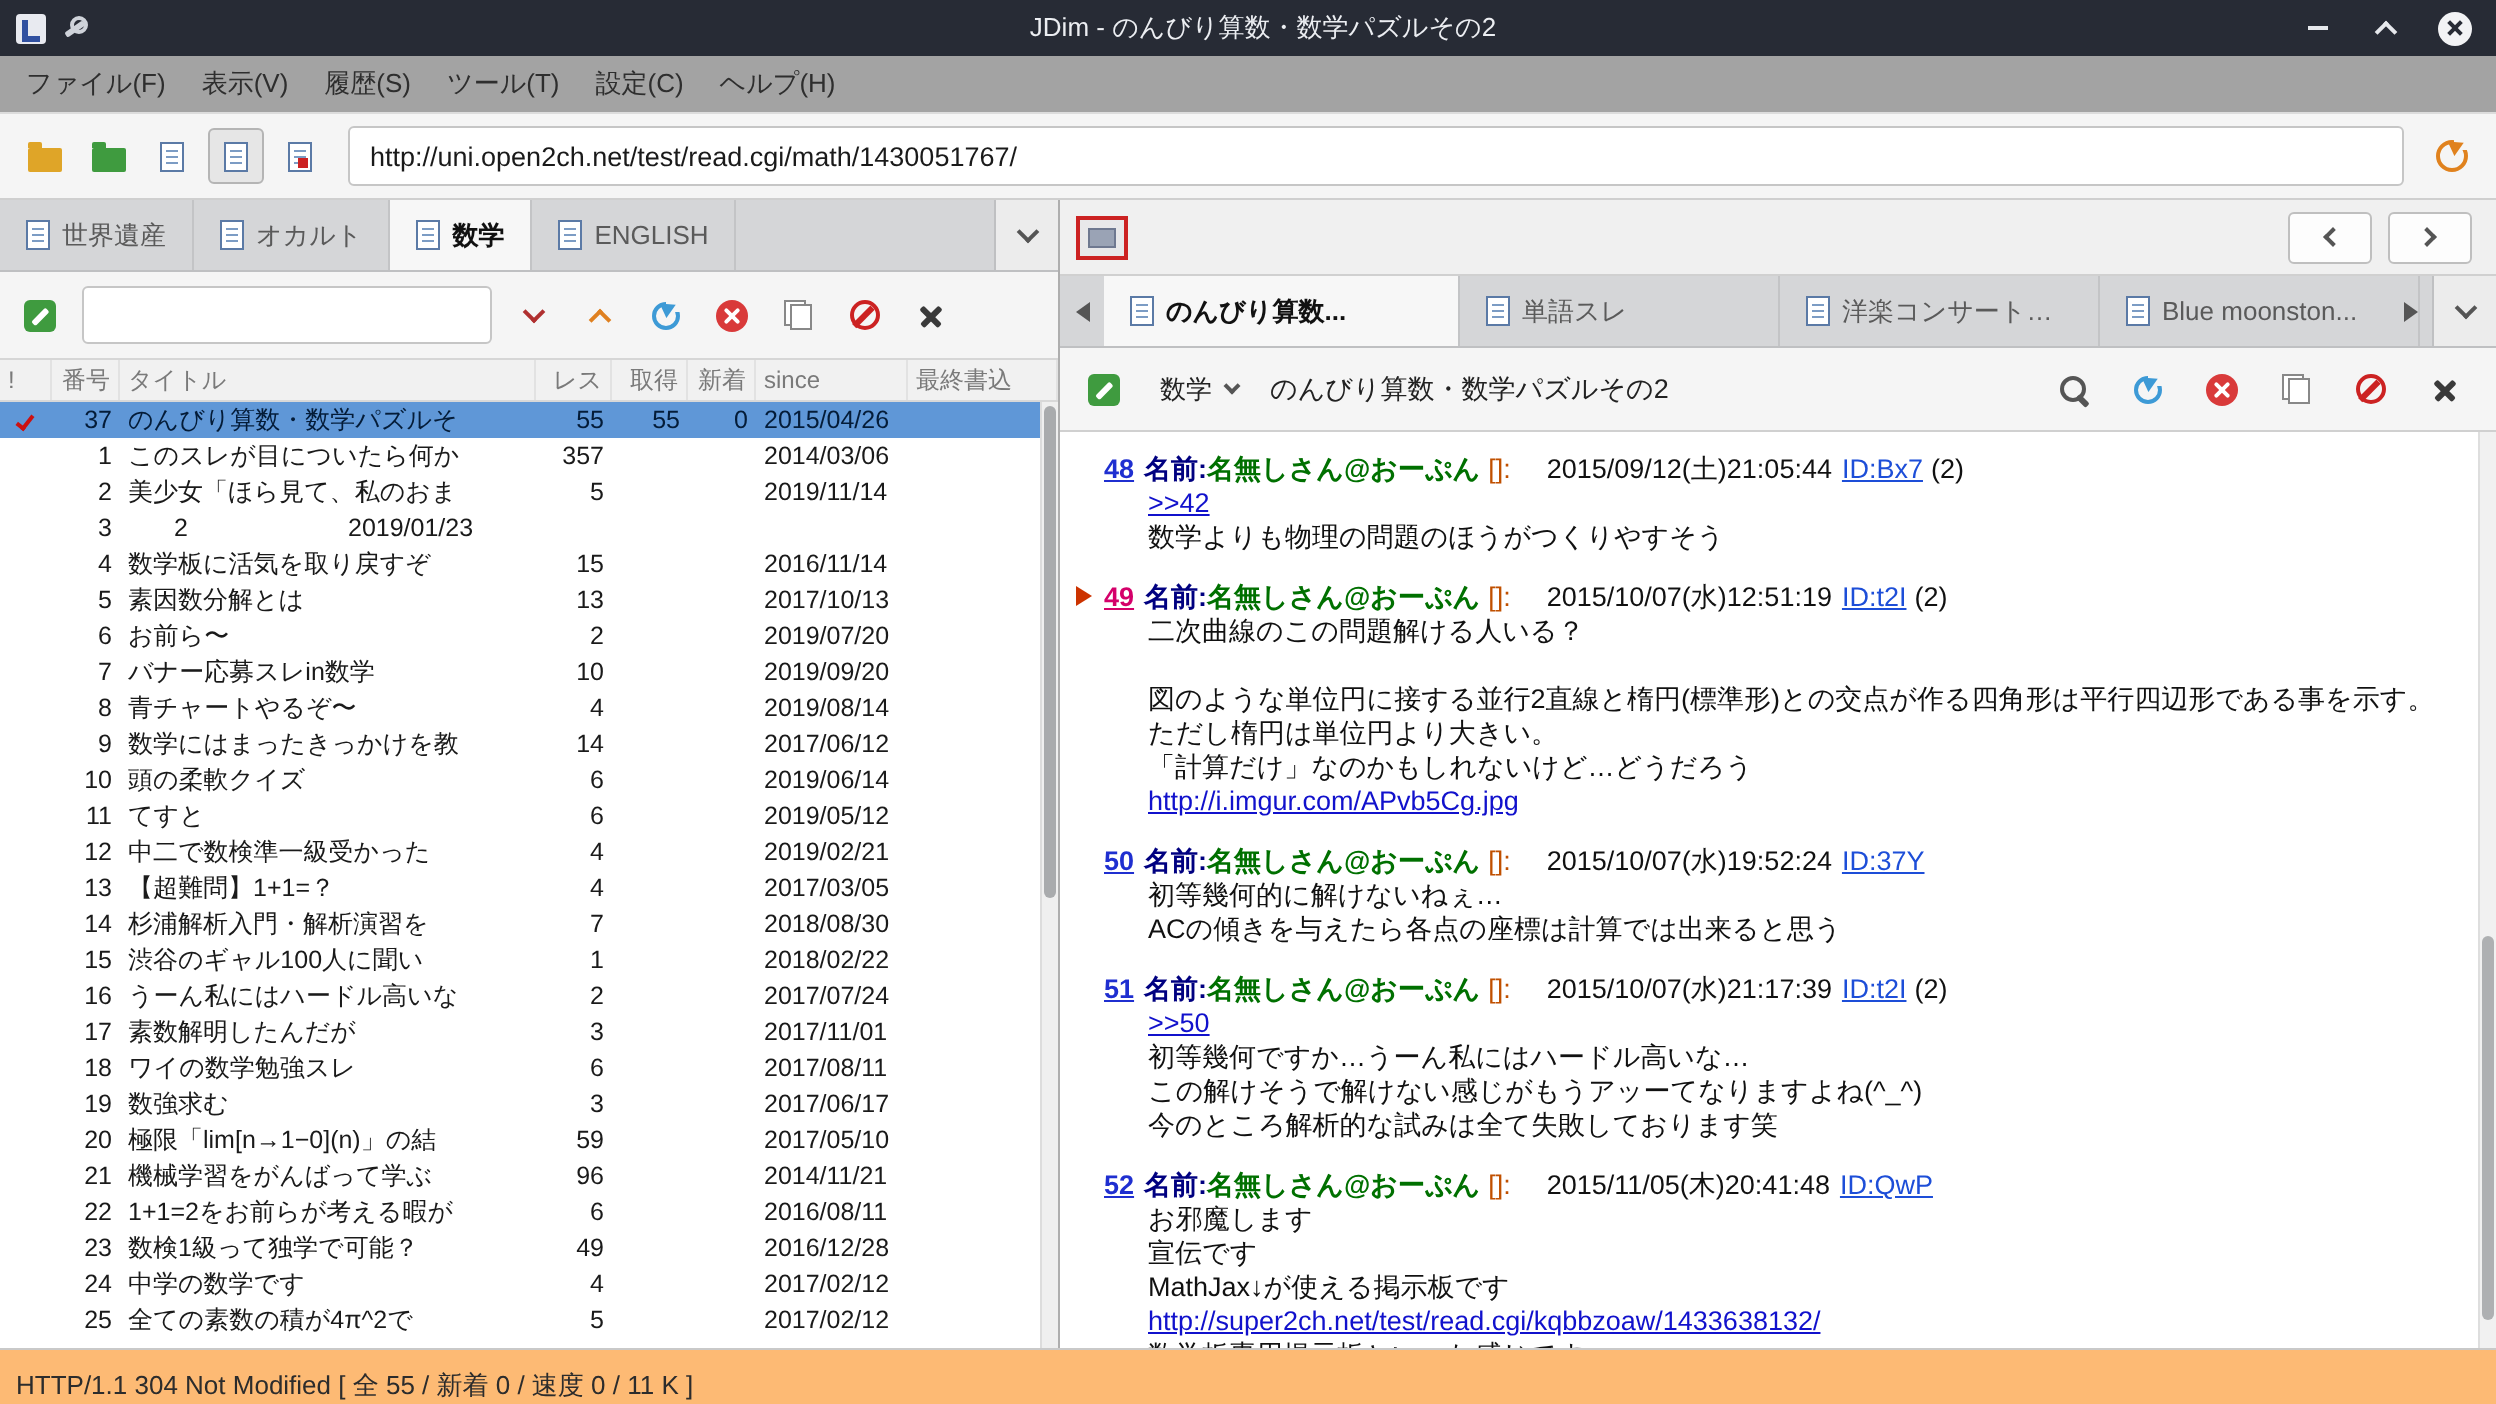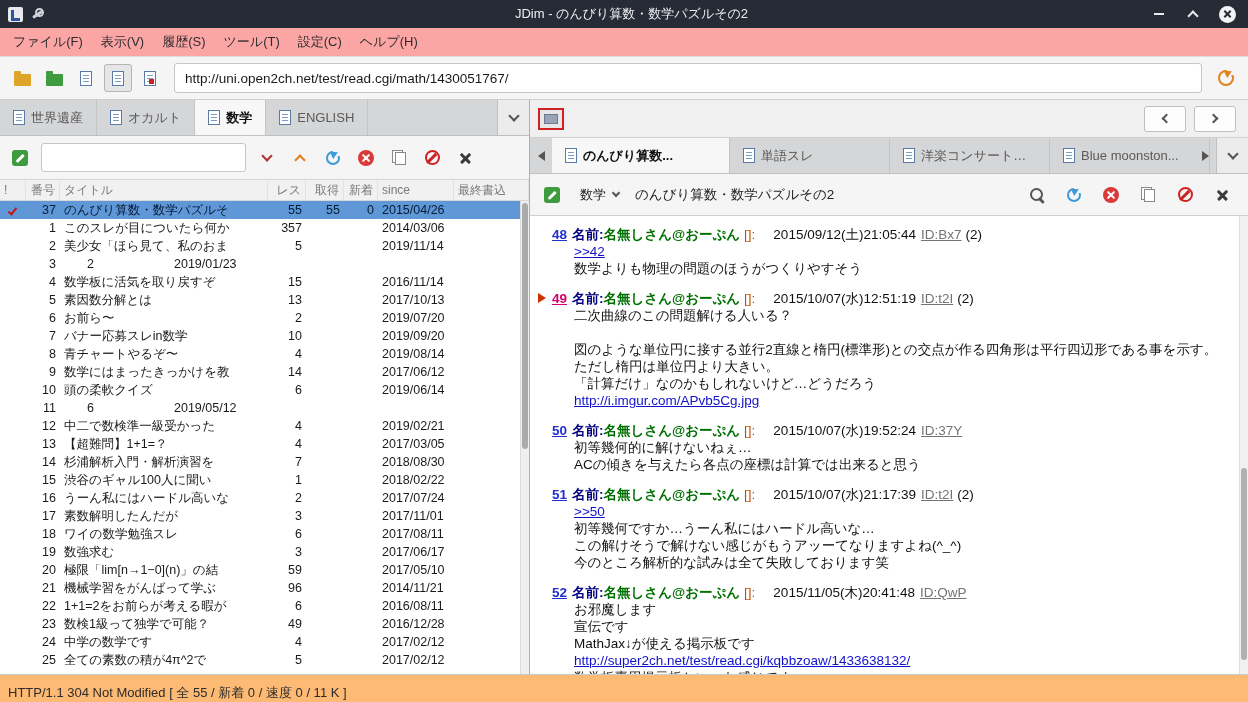--- a/index.html
+++ b/index.html
@@ -17,21 +17,21 @@
 .tb-title{position:absolute;left:15px;right:0;text-align:center;font-size:13px;color:#eceef2}
 .tb-controls{margin-left:auto;display:flex;gap:16px;padding-right:12px;z-index:2;align-items:center}
 .wc{width:18px;height:18px;display:flex;align-items:center;justify-content:center;position:relative}
 .ic-min{width:10px;height:2px;background:#e6e8ec}
 .ic-max{width:8px;height:8px;border-left:2px solid #e6e8ec;border-top:2px solid #e6e8ec;transform:rotate(45deg);margin-top:4px}
 .ic-closewin{width:17px;height:17px;background:#f2f3f5;border-radius:50%;position:relative}
 .ic-closewin::before,.ic-closewin::after{content:"";position:absolute;left:4px;top:7.5px;width:9px;height:2px;background:#272b35}
 .ic-closewin::before{transform:rotate(45deg)}.ic-closewin::after{transform:rotate(-45deg)}
 
 
-.menubar{height:29px;background:#fca5a5;border-bottom:1px solid #dcdcdc;display:flex;align-items:stretch;padding-left:4px}
+.menubar{height:29px;background:#a3a3a3;border-bottom:1px solid #dcdcdc;display:flex;align-items:stretch;padding-left:4px}
 .menu-item{display:flex;align-items:center;padding:0 9px;color:#2e2e2e;font-size:13px;cursor:default}
 
 
 .toolbar{height:43px;background:#f5f5f5;border-bottom:1px solid #cfcfcf;display:flex;align-items:center;padding:0 8px;gap:4px}
 .tbtn{width:28px;height:28px;display:flex;align-items:center;justify-content:center;border-radius:3px}
 .tbtn.pressed{background:#e6e6e6;border:1px solid #b5b5b5}
 .folder{width:17px;height:12px;border-radius:1px;position:relative;margin-top:3px}
 .folder::before{content:"";position:absolute;top:-3px;left:0;width:7px;height:3px;border-radius:1px 1px 0 0;background:inherit}
 .folder.yellow{background:#dfa528}
 .folder.green{background:#3f9b3f}
@@ -124,21 +124,21 @@
 .posts{flex:1;background:#fff;padding:10px 24px 0 12px;overflow:hidden;position:relative;font-size:13.5px;line-height:17px;color:#111}
 .post{margin-bottom:13px;position:relative;padding-left:10px}
 .p-marker{position:absolute;left:-4px;top:3px;width:0;height:0;border-top:5px solid transparent;border-bottom:5px solid transparent;border-left:8px solid #cc3300}
 .p-num{font-weight:bold;text-decoration:underline;cursor:pointer}
 .p-num.blue{color:#1f2fd0}
 .p-num.pink{color:#d4006a}
 .p-nl{color:#000080;font-weight:bold;margin-left:5px}
 .p-name{color:#007000;font-weight:bold}
 .p-mail{color:#c05000;margin-left:4px}
 .p-date{margin-left:18px}
-.p-id{text-decoration:underline;color:#737373;margin-left:5px;cursor:pointer}
+.p-id{text-decoration:underline;color:#1d4ed8;margin-left:5px;cursor:pointer}
 .p-count{margin-left:4px}
 .p-body{padding-left:22px}
 .p-line{min-height:17px;word-break:break-all}
 .p-link{color:#1111cc;text-decoration:underline;cursor:pointer}
 .posts .vscroll2{position:absolute;right:0;top:0;bottom:0;width:9px;background:#f1f1f1;border-left:1px solid #dedede}
 .vthumb2{position:absolute;left:1px;right:1px;border-radius:4px;background:#aeb0b2}
 
 
 .statusbar{height:28px;background:#fdba74;border-top:1px solid #c9c9c9;display:flex;align-items:flex-end;padding:0 8px;font-size:13px;color:#2c2c2c}
 </style>
@@ -369,20 +369,21 @@
             <span class="tc c2">頭の柔軟クイズ</span>
             <span class="tc c3">6</span>
             <span class="tc c4"></span>
             <span class="tc c5"></span>
             <span class="tc c6">2019/06/14</span>
             <span class="tc c7"></span>
           </div>
           <div class="trow">
             <span class="tc c0"></span>
             <span class="tc c1">11</span>
+            <span class="tc c2">てすと</span>
             <span class="tc c3">6</span>
             <span class="tc c4"></span>
             <span class="tc c5"></span>
             <span class="tc c6">2019/05/12</span>
             <span class="tc c7"></span>
           </div>
           <div class="trow">
             <span class="tc c0"></span>
             <span class="tc c1">12</span>
             <span class="tc c2">中二で数検準一級受かった</span>

